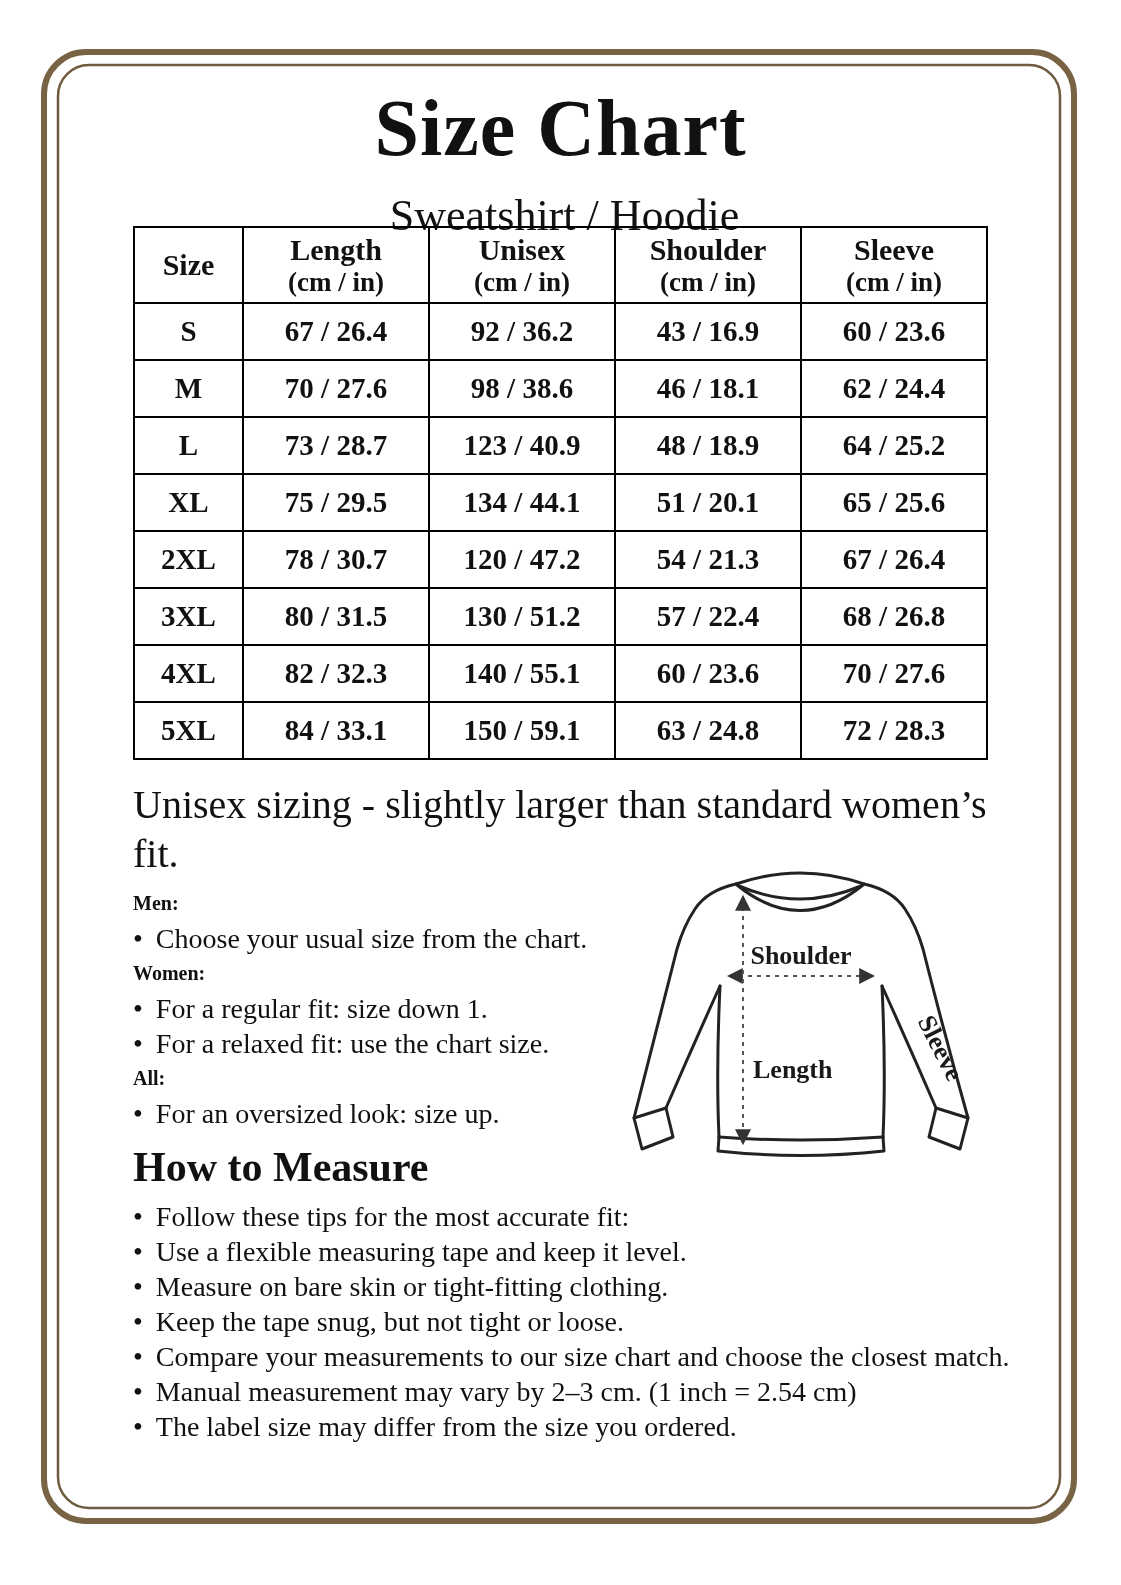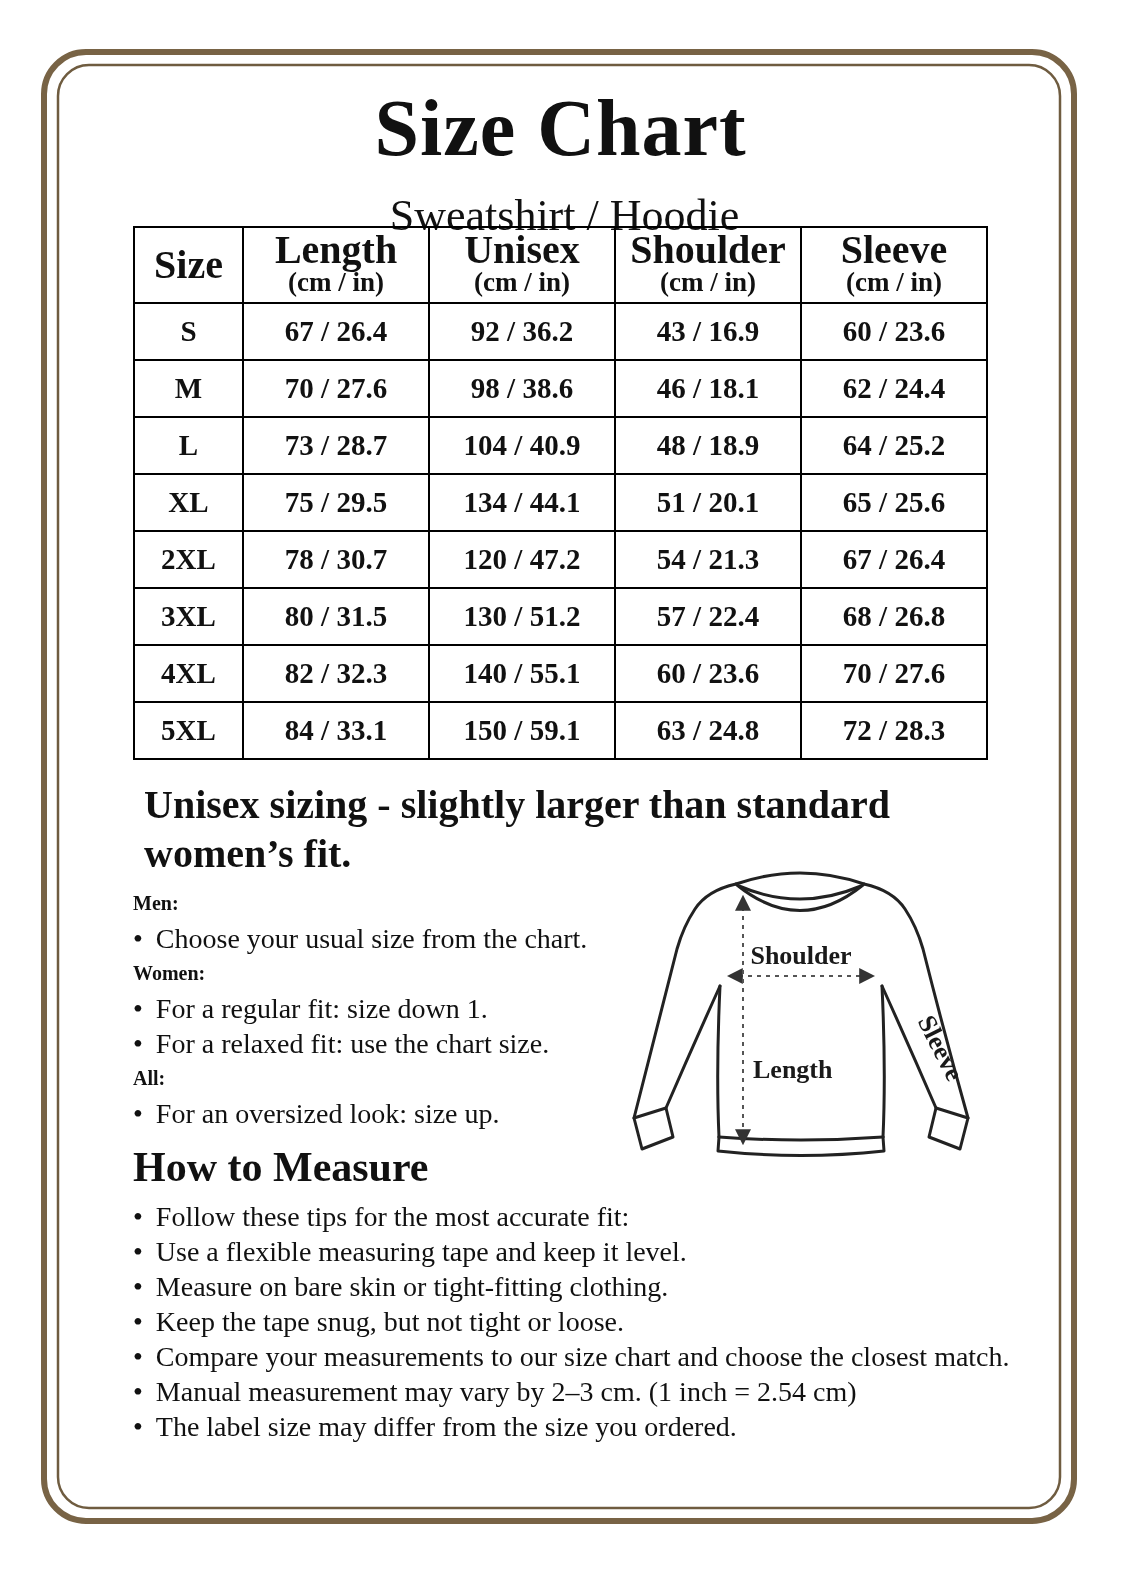--- a/index.html
+++ b/index.html
@@ -27,28 +27,28 @@
   }
   .size-table th,.size-table td{
     border:2px solid #000000;
     text-align:center;vertical-align:middle;
     padding:0;
   }
   .size-table th{height:74px;}
   .size-table td{height:55px;font-size:29px;font-weight:bold;}
   .col-size{width:109px;}
   .col-m{width:186px;}
-  .th-label{font-size:40px;font-weight:bold;line-height:34px;}
+  .th-label{font-size:30px;font-weight:bold;line-height:34px;}
   .th-unit{font-size:27px;font-weight:bold;line-height:30px;}
 
   
   .content{position:absolute;left:133px;top:780px;width:910px;}
   .unisex-heading{
-    font-size:40px;font-weight:bold;line-height:49px;
-    margin:0 0 8px 11px;width:900px;
+    font-size:40px;font-weight:normal;line-height:49px;
+    margin:0 0 8px 0;width:900px;
   }
   .grp-label{font-size:20px;font-weight:bold;line-height:35px;}
   .bullet{font-size:28px;line-height:35px;}
   .bullet::before{content:"•";margin-right:13px;}
   .htm-heading{font-size:42px;font-weight:bold;line-height:50px;margin:11px 0 7px 0;}
 
   
   #shirt{position:absolute;left:600px;top:856px;}
   .diagram-label{font-family:"Liberation Serif","DejaVu Serif",serif;font-size:26px;font-weight:bold;fill:#1a1a1a;}
 </style>
@@ -109,21 +109,21 @@
       <tr>
         <td>M</td>
         <td>70 / 27.6</td>
         <td>98 / 38.6</td>
         <td>46 / 18.1</td>
         <td>62 / 24.4</td>
       </tr>
       <tr>
         <td>L</td>
         <td>73 / 28.7</td>
-        <td>104 / 40.9</td>
+        <td>123 / 40.9</td>
         <td>48 / 18.9</td>
         <td>64 / 25.2</td>
       </tr>
       <tr>
         <td>XL</td>
         <td>75 / 29.5</td>
         <td>134 / 44.1</td>
         <td>51 / 20.1</td>
         <td>65 / 25.6</td>
       </tr>

